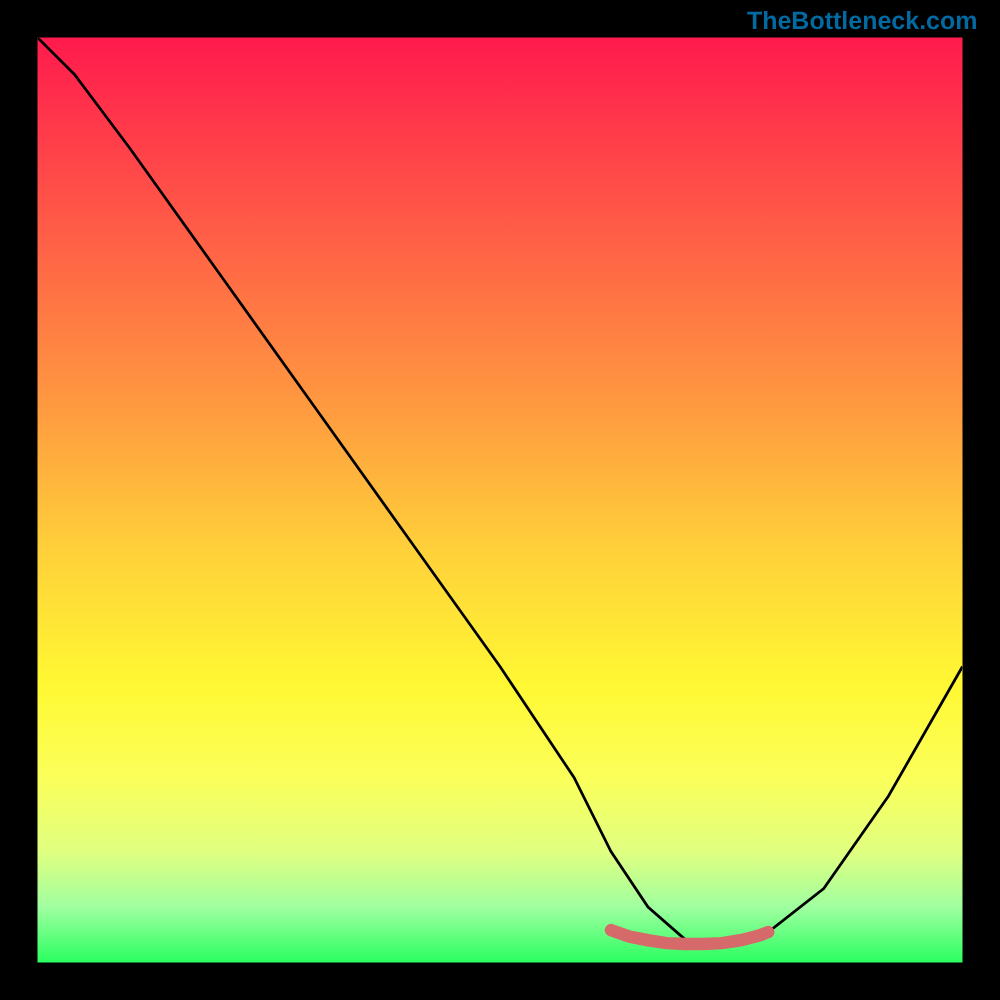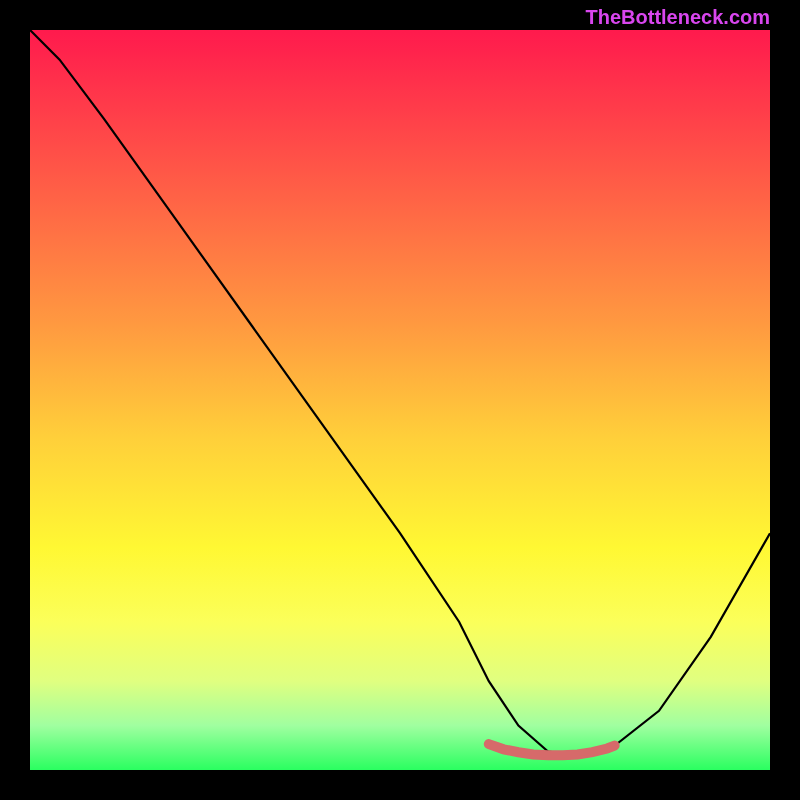--- a/index.html
+++ b/index.html
@@ -7,22 +7,22 @@
     padding: 0;
     background: #000;
     width: 800px;
     height: 800px;
     position: relative;
     font-family: Arial, sans-serif;
   }
   .watermark {
     position: absolute;
     top: 6px;
-    right: 30px;
-    color: #d946ef;
+    right: 18px;
+    color: #0369a1;
     font-size: 20px;
     font-weight: bold;
     z-index: 10;
   }
   .plot-area {
     position: absolute;
     left: 30px;
     top: 30px;
     width: 740px;
     height: 740px;

